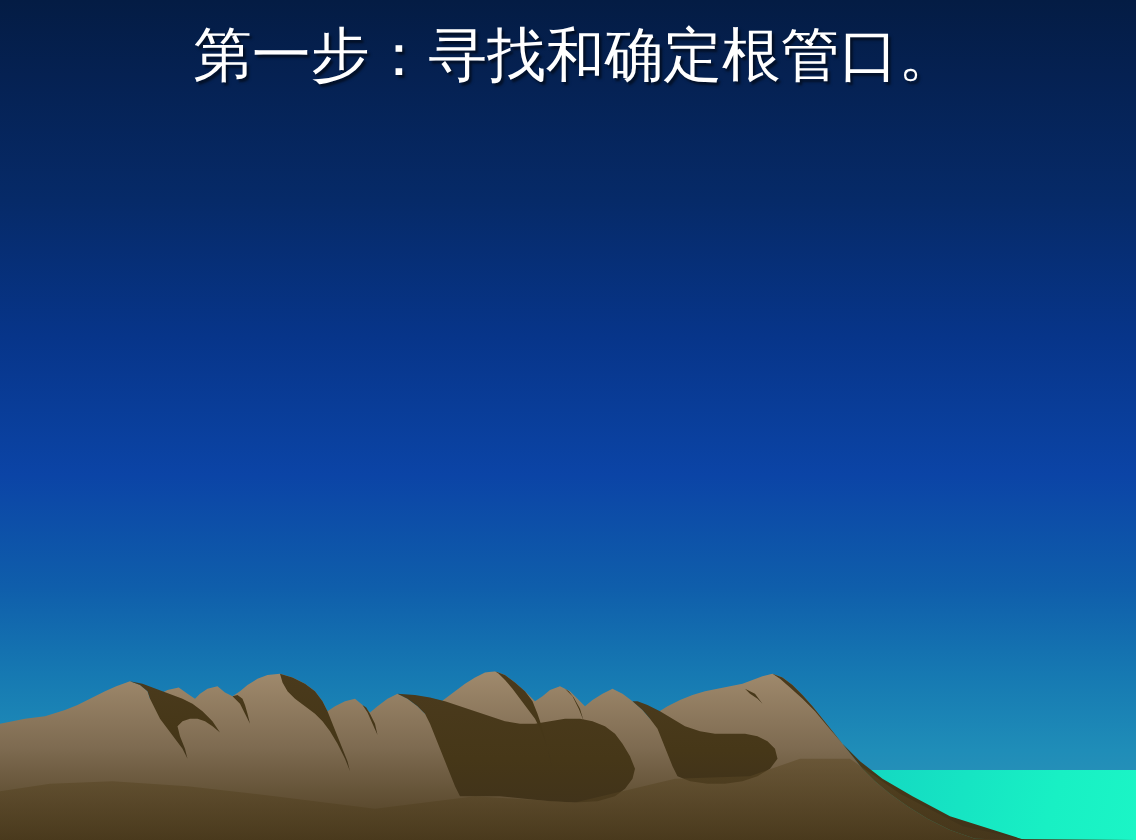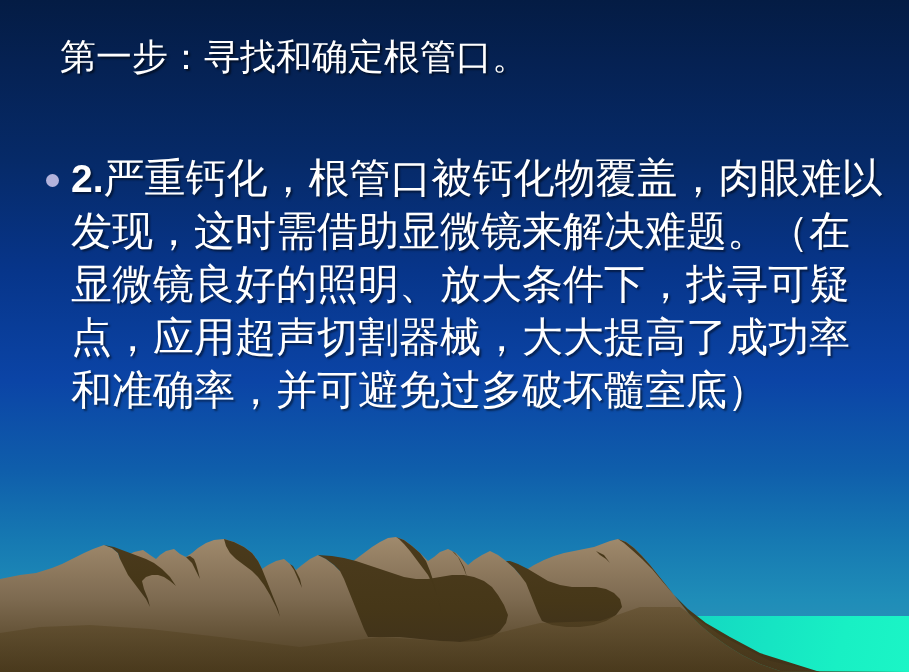--- a/index.html
+++ b/index.html
@@ -55,24 +55,25 @@
     left: 0;
     bottom: 0;
     width: 909px;
     height: 135px;
   }
 
   
   .title {
     position: absolute;
     left: 60px;
-    top: 28px;
+    top: 16px;
     width: 800px;
+    text-align: center;
     color: #ffffff;
-    font-size: 36px;
+    font-size: 47px;
     line-height: 58px;
     letter-spacing: 0px;
     text-shadow: 2px 2px 2px rgba(0,0,0,0.55);
     white-space: nowrap;
   }
 
   .body-block {
     position: absolute;
     left: 46px;
     top: 152px;
@@ -184,20 +185,14 @@
              L500,98 L560,90 L620,80 L660,62 L700,88 L760,127 L800,135
              L909,135 L0,135 Z" fill="url(#gBase)" opacity="0.0"></path>
 
     <path d="M0,96 L40,90 L90,88 L150,92 L220,100 L300,110 L380,100 L460,105
              L540,86 L600,84 L640,70 L680,70 L720,98 L770,124 L820,135
              L909,135 L0,135 Z" fill="url(#gBase)" opacity="0.55"></path>
   </svg>
 
   <div class="title">第一步：寻找和确定根管口。</div>
 
-  <div class="body-block">
-    <div class="bullet-row">
-      <span class="bullet-dot"></span>
-      <div class="bullet-text"><span class="num">2.</span><span>严重钙化，根管口被钙化物覆盖，肉眼难以发现，这时需借助显微镜来解决难题。（在显微镜良好的照明、放大条件下，找寻可疑点，应用超声切割器械，大大提高了成功率和准确率，并可避免过多破坏髓室底）</span></div>
-    </div>
-  </div>
 
 </div>
 
 </body></html>

